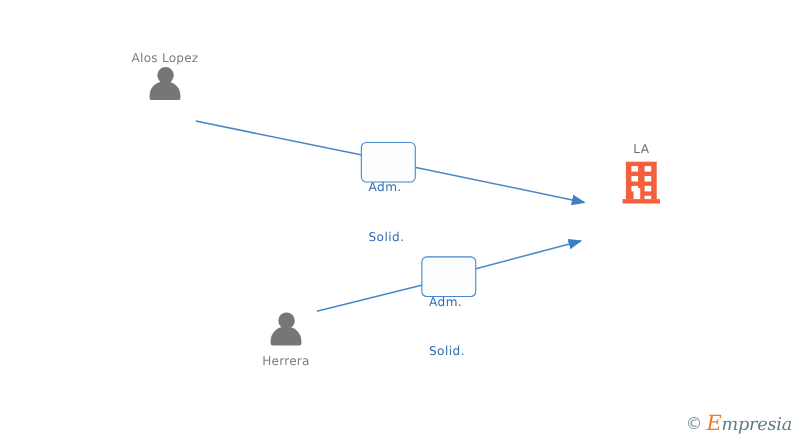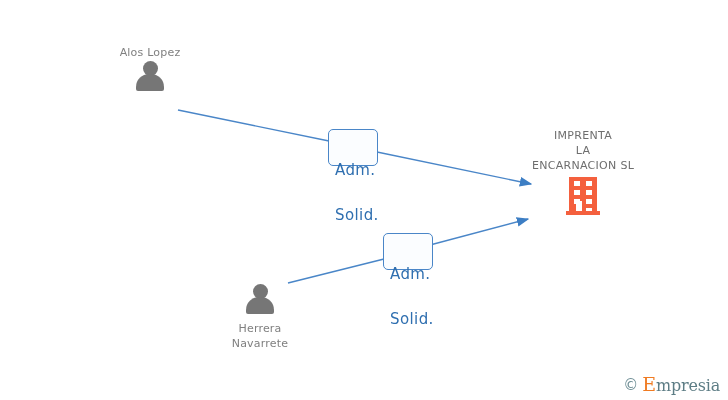--- a/index.html
+++ b/index.html
@@ -115,21 +115,21 @@
     background: #ffffff;
   }
 
   
   .rel-box {
     position: absolute;
     border: 1px solid #4a86c8;
     border-radius: 5px;
     background: #fbfdff;
     color: #2f6fb0;
-    font-size: 15px;
+    font-size: 11px;
     line-height: 15px;
     padding: 3px 6px 4px 6px;
     white-space: pre;
     box-sizing: border-box;
   }
   .rel-box .rl { display: block; letter-spacing: 0.4px; }
 
   
   #watermark {
     position: absolute;
@@ -139,20 +139,21 @@
     align-items: center;
     gap: 4px;
   }
   #watermark .cmark {
     color: #6f8f96;
     font-size: 15px;
     line-height: 15px;
   }
   #watermark .brand {
     font-family: "DejaVu Serif", serif;
+    font-style: italic;
     font-size: 16px;
     line-height: 17px;
     color: #5d7d85;
     letter-spacing: -0.2px;
   }
   #watermark .brand .cap {
     color: #F07B22;
     font-size: 19px;
   }
 </style>
@@ -182,27 +183,24 @@
       <span class="body"></span>
     </div>
   </div>
 
   <div class="person-node" id="person-2" style="left:180px; top:284px;">
     <div class="person-icon">
       <span class="head"></span>
       <span class="body"></span>
     </div>
     <div class="person-label" style="margin-top:8px;">Herrera</div>
-    <div class="person-label">Navarrete</div>
   </div>
 
   <div id="company-node" style="left:483px; top:128px;">
-    <div class="company-label">IMPRENTA</div>
     <div class="company-label">LA</div>
-    <div class="company-label">ENCARNACION SL</div>
     <div class="company-icon">
       <span class="tower"></span>
       <span class="win" style="left:8px;  top:4px;"></span>
       <span class="win" style="left:20px; top:4px;"></span>
       <span class="win" style="left:8px;  top:13px;"></span>
       <span class="win" style="left:20px; top:13px;"></span>
       <span class="win" style="left:8px;  top:22px;"></span>
       <span class="win" style="left:20px; top:22px;"></span>
       <span class="win" style="left:20px; top:31px;"></span>
       <span class="door"></span>

